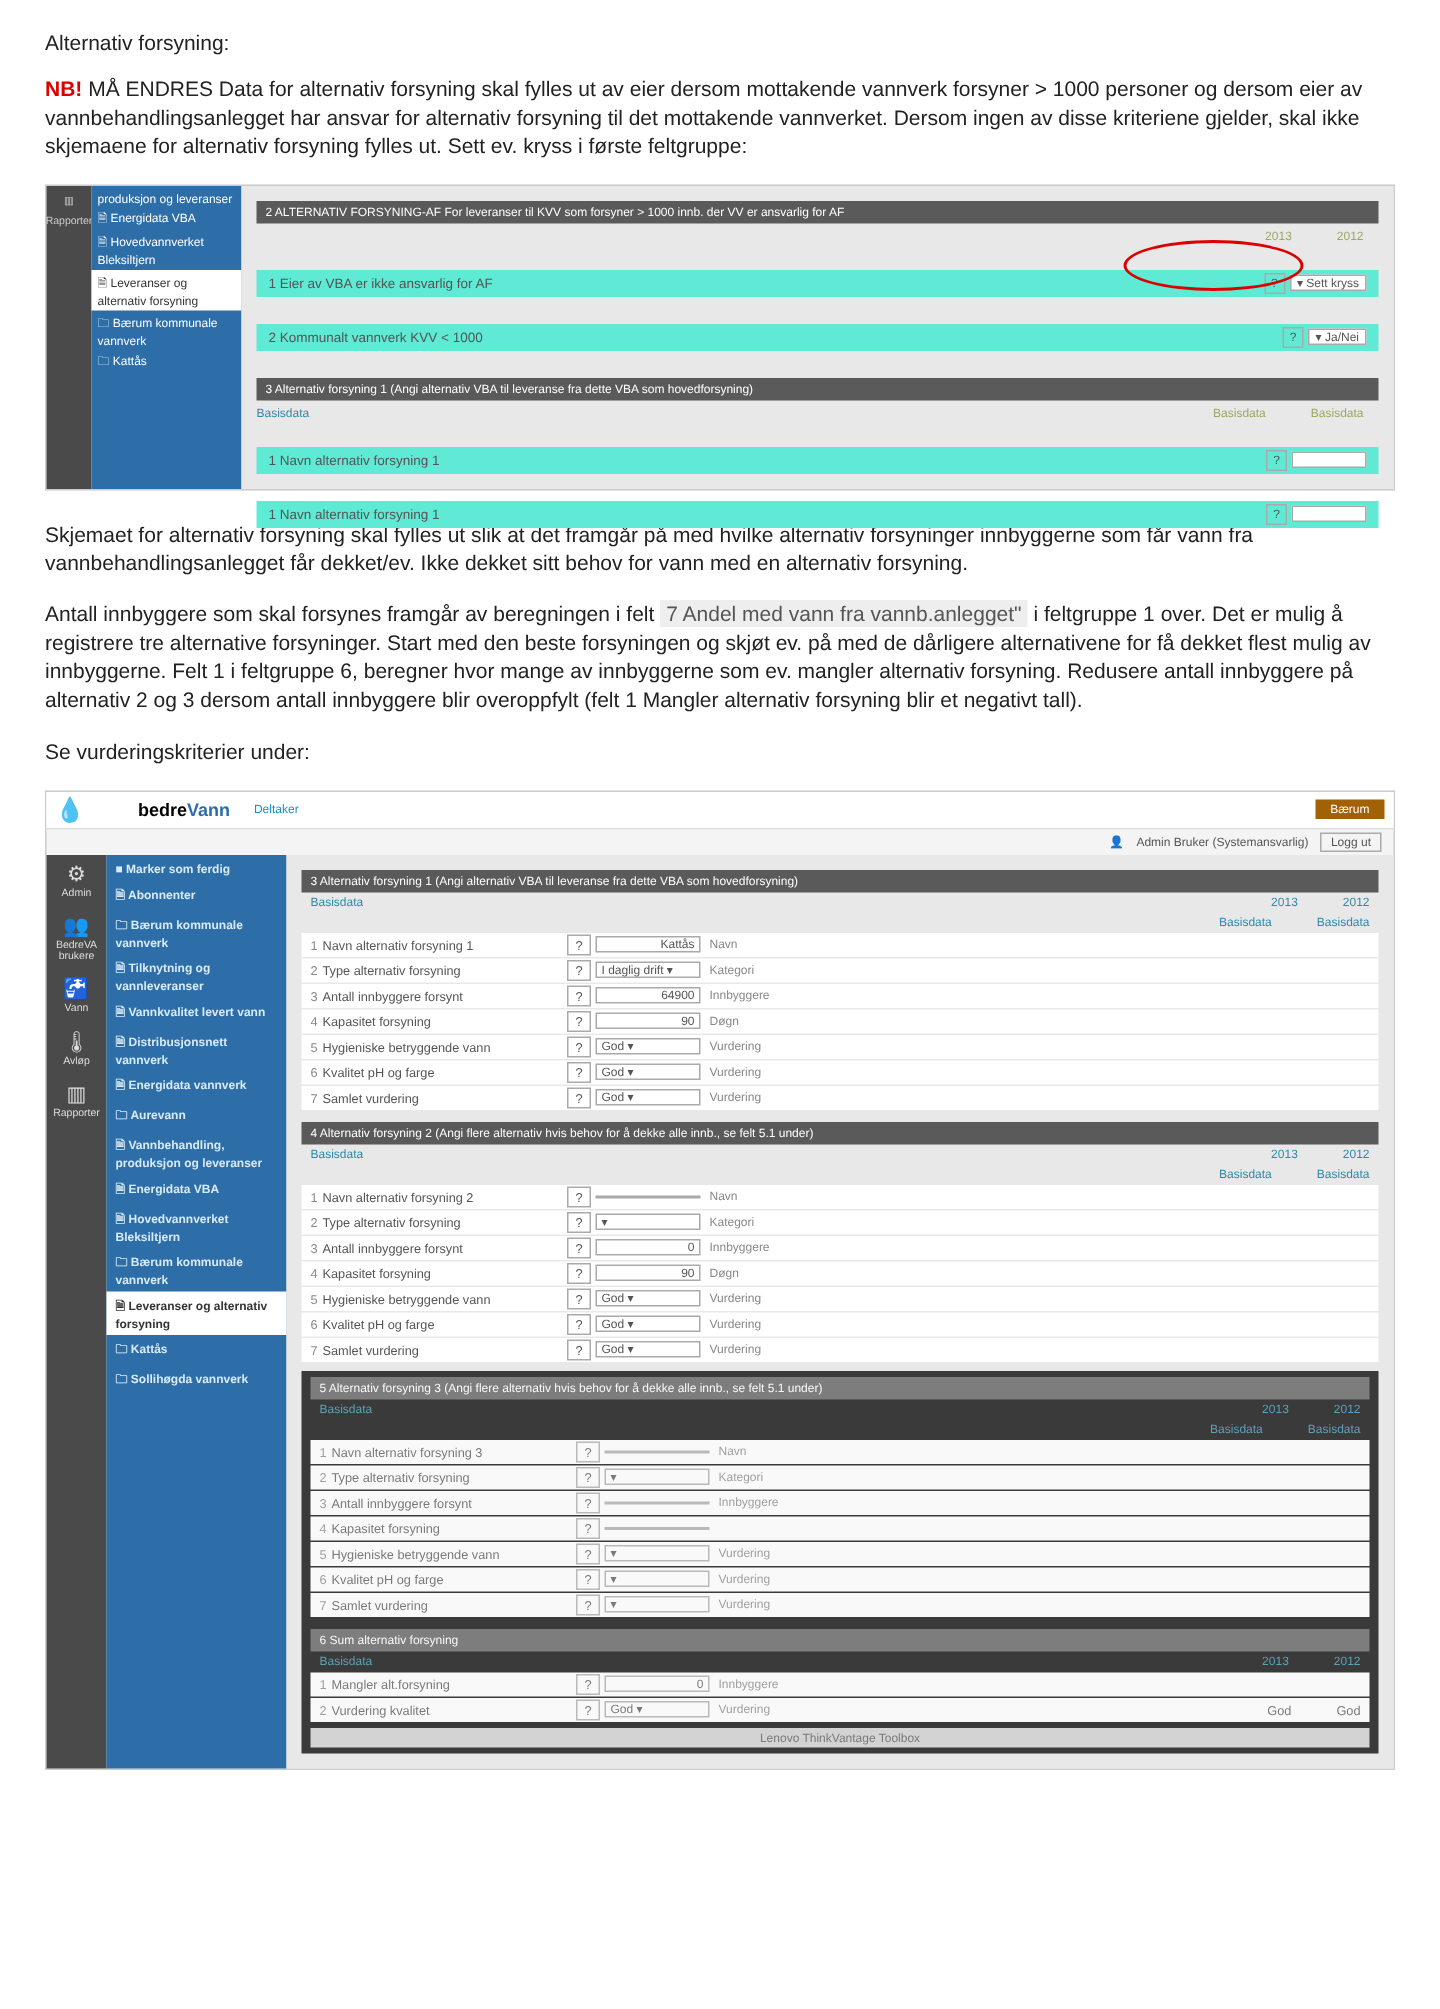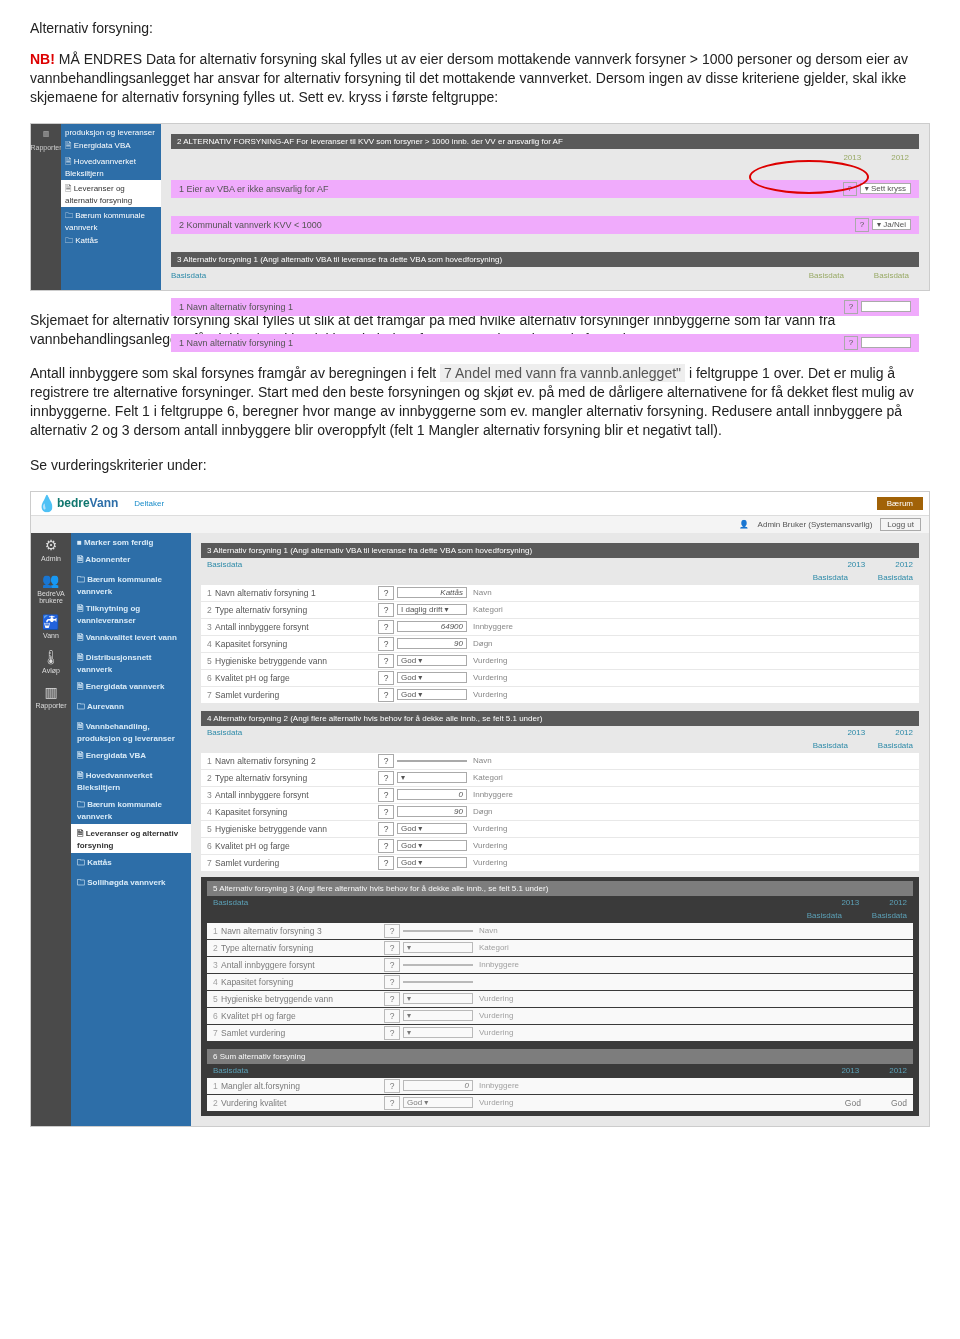--- a/index.html
+++ b/index.html
@@ -3,61 +3,61 @@
 <meta charset="utf-8">
 <style>
   * { box-sizing: border-box; margin: 0; padding: 0; }
   body { font-family: Arial, Helvetica, sans-serif; font-size: 14px; color: #222; background: #fff; width: 960px; padding: 20px 30px; }
   .title { margin-bottom: 14px; }
   .nb { color: #d00; font-weight: bold; }
   .para { margin-bottom: 16px; line-height: 1.35; }
   .inline-code { background: #eee; padding: 1px 4px; font-family: inherit; color:#555;}
   .screenshot { border: 1px solid #ccc; background: #f4f4f4; margin: 10px 0 20px 0; font-size: 9px; color: #555; }
   
-  .ss1 { display: flex; height: 168px; }
+  .ss1 { display: flex; height: 204px; }
   .ss1-left { width: 100px; background: #2d6ea8; color: #fff; padding: 3px 4px; font-size:8px;}
   .ss1-left .lact { background:#fff; color:#333; margin:1px -4px; padding:2px 4px; }
   .ss1-left div { padding:1px 0;}
   .ss1-leftrail { width:30px; background:#4a4a4a; color:#ccc; display:flex; flex-direction:column; align-items:center; font-size:7px; padding-top:6px;}
   .ss1-leftrail div{ margin-bottom:6px;}
   .ss1-main { flex:1; background:#e8e8e8; padding:4px 10px; position:relative;}
   .grouphdr { background:#5a5a5a; color:#fff; padding:3px 6px; margin:6px 0 2px 0; font-size:8px;}
-  .row { display:flex; align-items:center; justify-content:space-between; background:#f0abfc; padding:2px 8px; margin:18px 0;}
+  .row { display:flex; align-items:center; justify-content:space-between; background:#5eead4; padding:2px 8px; margin:18px 0;}
   .row .left{ }
   .row .right{ display:flex; align-items:center; gap:3px;}
   .qbox{ width:14px;height:14px;border:1px solid #aaa;display:inline-flex;align-items:center;justify-content:center;font-size:8px;}
   .selbox{ border:1px solid #aaa;padding:0 4px;font-size:8px;background:#fff;}
   .yearhdr{ display:flex; justify-content:flex-end; gap:30px; font-size:8px; color:#9a6; margin:4px 10px 2px 0;}
   .redcircle{ position:absolute; border:2px solid #d00; border-radius:50%; width:120px; height:34px; }
   
   .ss2 { font-size:8.5px;}
   .ss2-top{ background:#fff; display:flex; align-items:center; padding:2px 6px; border-bottom:1px solid #ddd;}
   .logo{ color:#2d6ea8; font-weight:bold; font-size:12px;}
-  .logo .drop{ color:#0f766e;}
+  .logo .drop{ color:#000000;margin-left:35px;}
   .deltaker{ color:#1a8cc9;font-size:8px;margin-left:16px;}
   .btnblue{ background:#a16207;color:#fff;padding:2px 10px;font-size:8px; margin-left:auto;text-align:center;}
   .userline{ display:flex; justify-content:flex-end; padding:2px 8px; font-size:8px; gap:8px; align-items:center;}
   .loggut{ border:1px solid #aaa; padding:1px 6px;}
   .ss2-body{ display:flex;}
   .leftrail2{ width:40px; background:#4a4a4a; color:#ddd; display:flex;flex-direction:column;align-items:center;font-size:7px;padding-top:4px;}
   .leftrail2 > div{ margin-bottom:10px; text-align:center;}
   .leftrail2 .ic{ font-size:14px; display:block; margin-bottom:2px;}
   .sidebar2{ width:120px; background:#2d6ea8; color:#d9ebf8; padding:2px 0; font-size:8px;}
   .sidebar2 .item{ padding:3px 6px;font-weight:bold;}
   .sidebar2 .item.act{ background:#fff;color:#333;}
   .main2{ flex:1; background:#e8e8e8; padding:2px 10px 10px 10px;}
   .grouphdr2{ background:#5a5a5a;color:#fff;padding:3px 6px;margin-top:8px;font-size:8px;}
   .subhdr{ display:flex;justify-content:space-between;padding:2px 6px;font-size:8px;color:#2d8aa8;}
   .subhdr .bas{ }
   .subhdr .yrs{ display:flex;gap:30px;}
   .frow{ display:flex;align-items:center;background:#fff;padding:1px 6px;margin:1px 0;}
   .frow .num{ width:8px;color:#888;}
   .frow .lbl{ flex:0 0 160px;}
   .frow .q{ width:16px;height:14px;border:1px solid #aaa;display:inline-flex;align-items:center;justify-content:center;margin:0 3px;}
-  .frow .fld{ border:1px solid #aaa; width:70px; padding:0 3px; text-align:right;background:#fff; font-size:8px;font-style:italic;}
+  .frow .fld{ border:1px solid #aaa; width:70px; padding:0 3px; text-align:right;background:#fff; font-size:8px;}
   .frow .sel{ border:1px solid #aaa; width:70px; padding:0 3px; background:#fff;font-size:8px;}
   .frow .unit{ color:#888; font-size:8px; margin-left:6px;}
   
   .faded{ opacity:0.75; background:#000000; padding:4px 6px; margin-top:6px;}
   .taskbar{ background:#ccc; text-align:center; font-size:8px; padding:2px; margin-top:4px;}
 </style>
 </head>
 <body>
 
 <p class="title">Alternativ forsyning:</p>
@@ -382,16 +382,17 @@
             <span class="num">2</span>
             <span class="lbl">Vurdering kvalitet</span>
             <span class="q">?</span>
             <span class="sel"><span>God</span> ▾</span>
             <span class="unit">Vurdering</span>
             <span style="margin-left:auto;display:flex;gap:30px;">
               <span>God</span>
               <span>God</span>
             </span>
           </div>
+        <div class="taskbar">Lenovo ThinkVantage Toolbox</div>
       </div>
     </div>
   </div>
 </div>
 
 </body></html>

